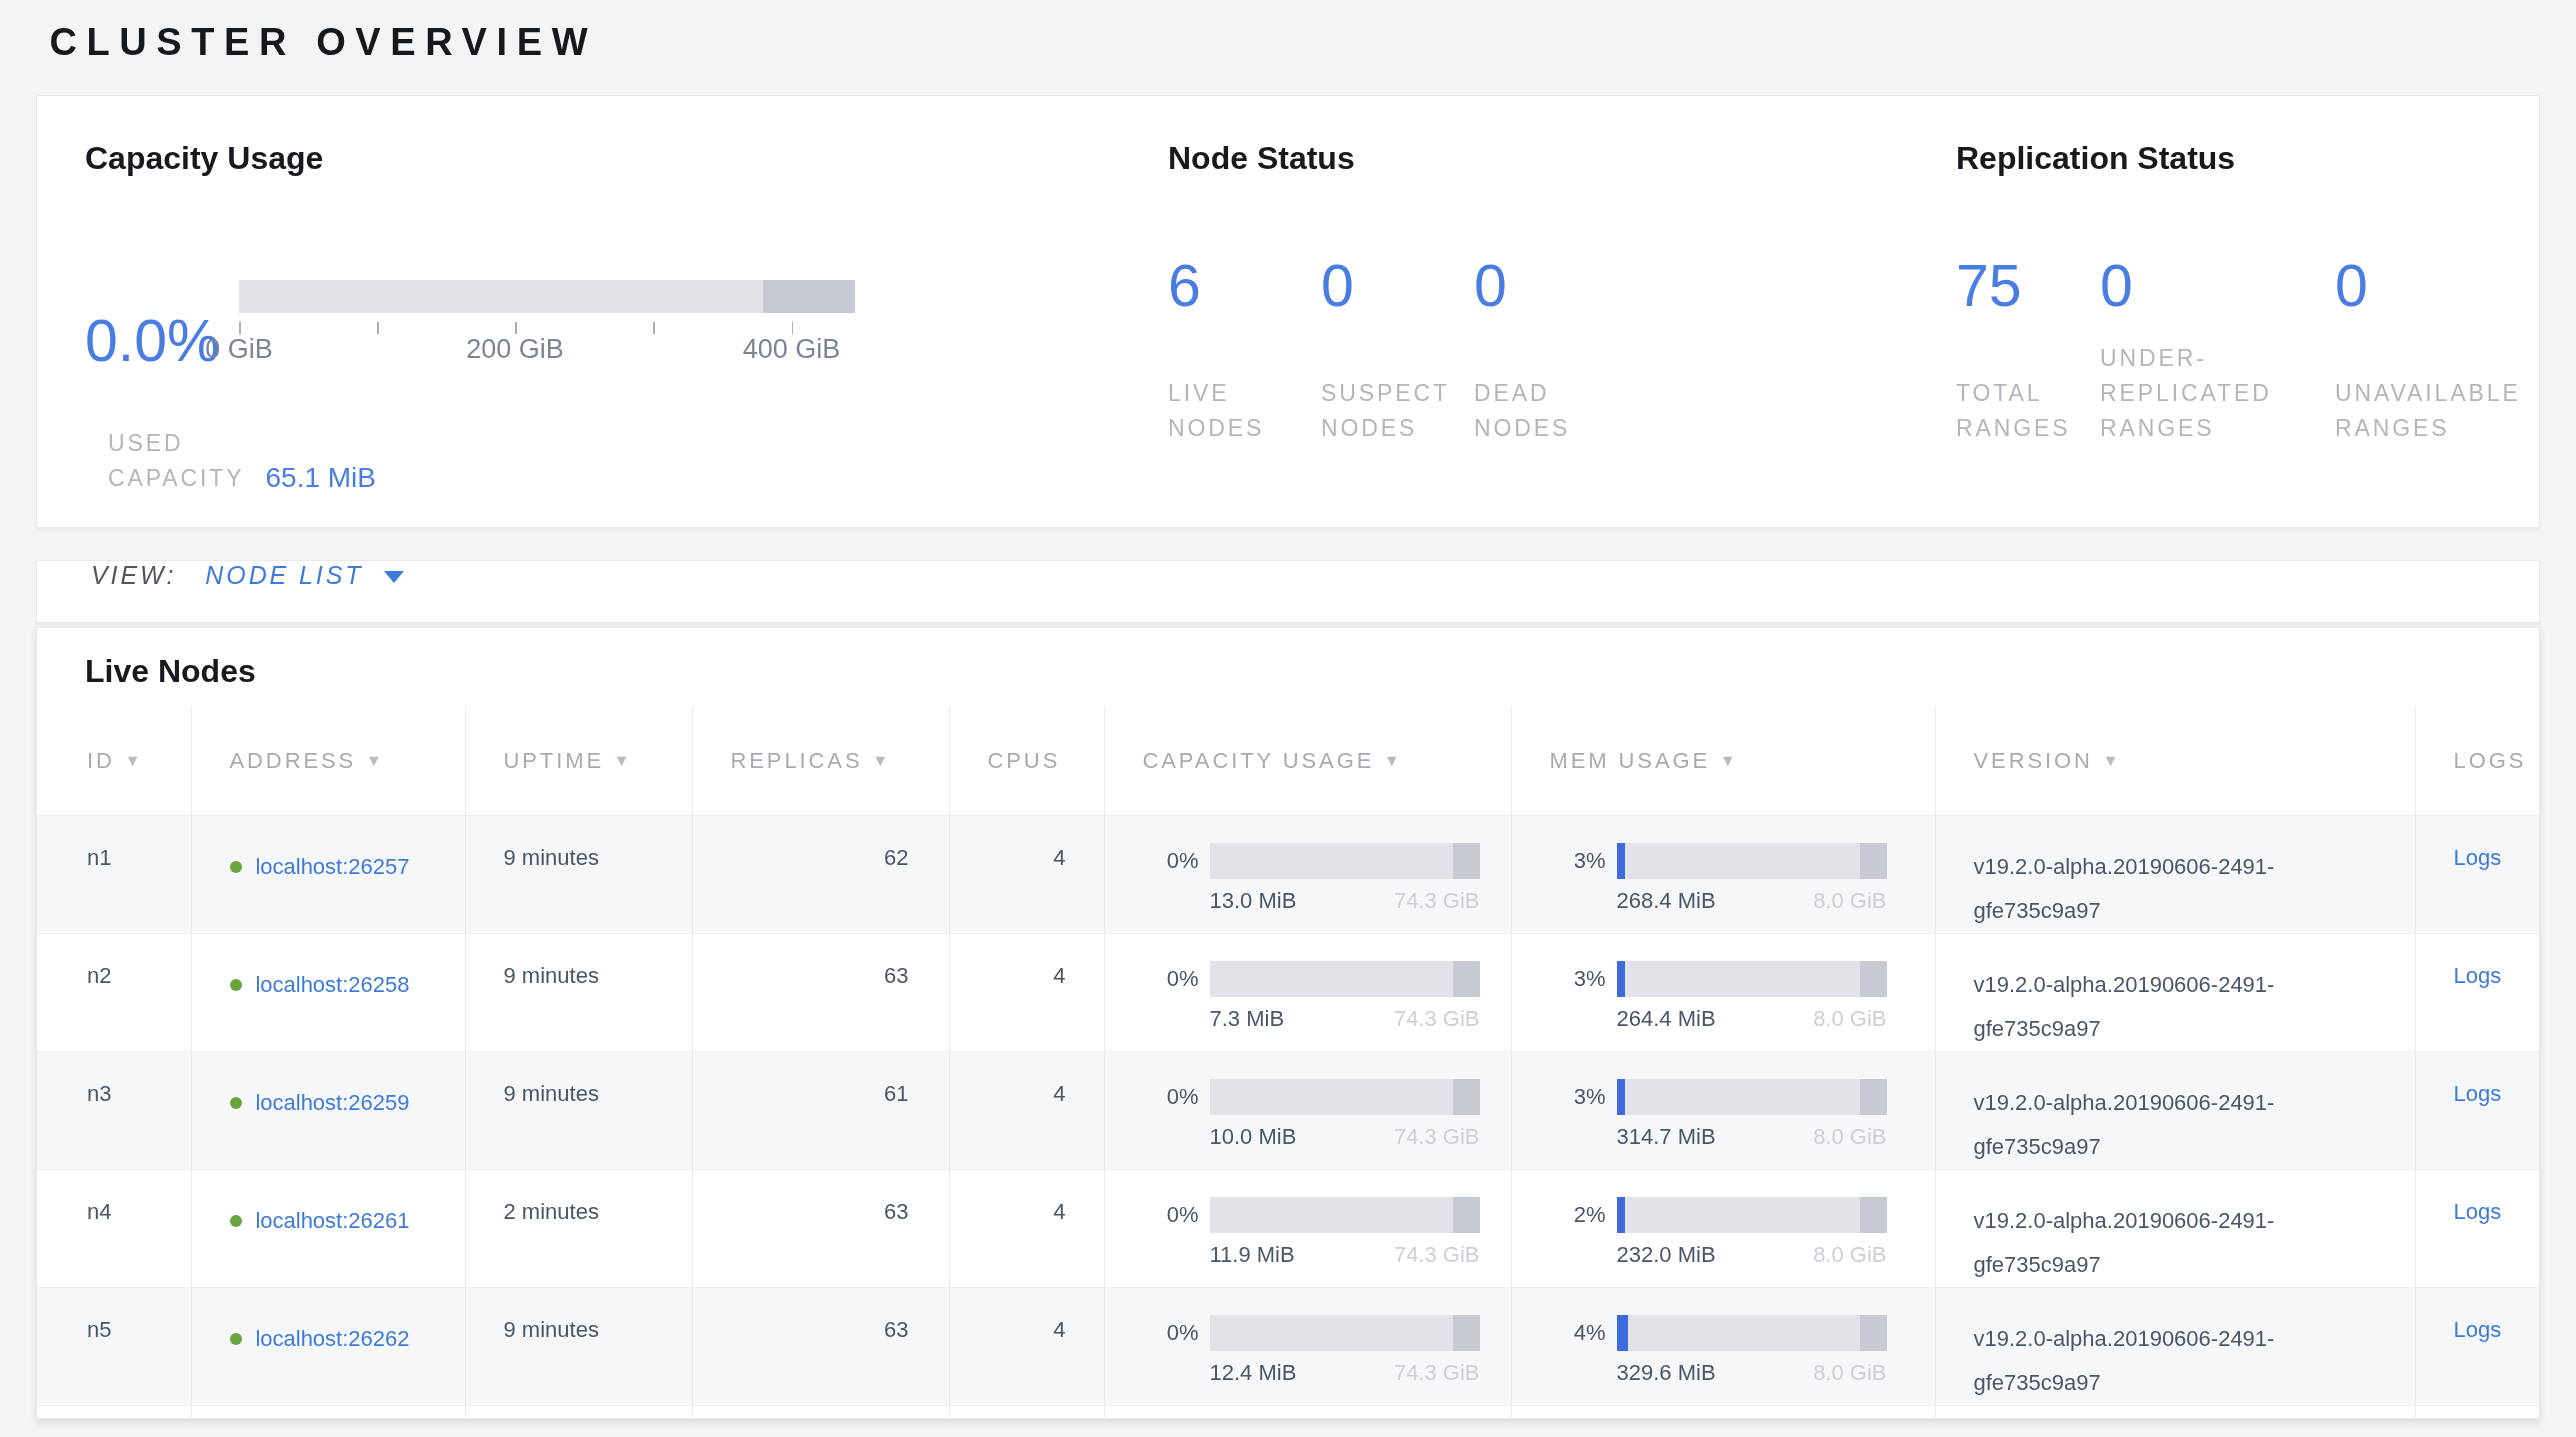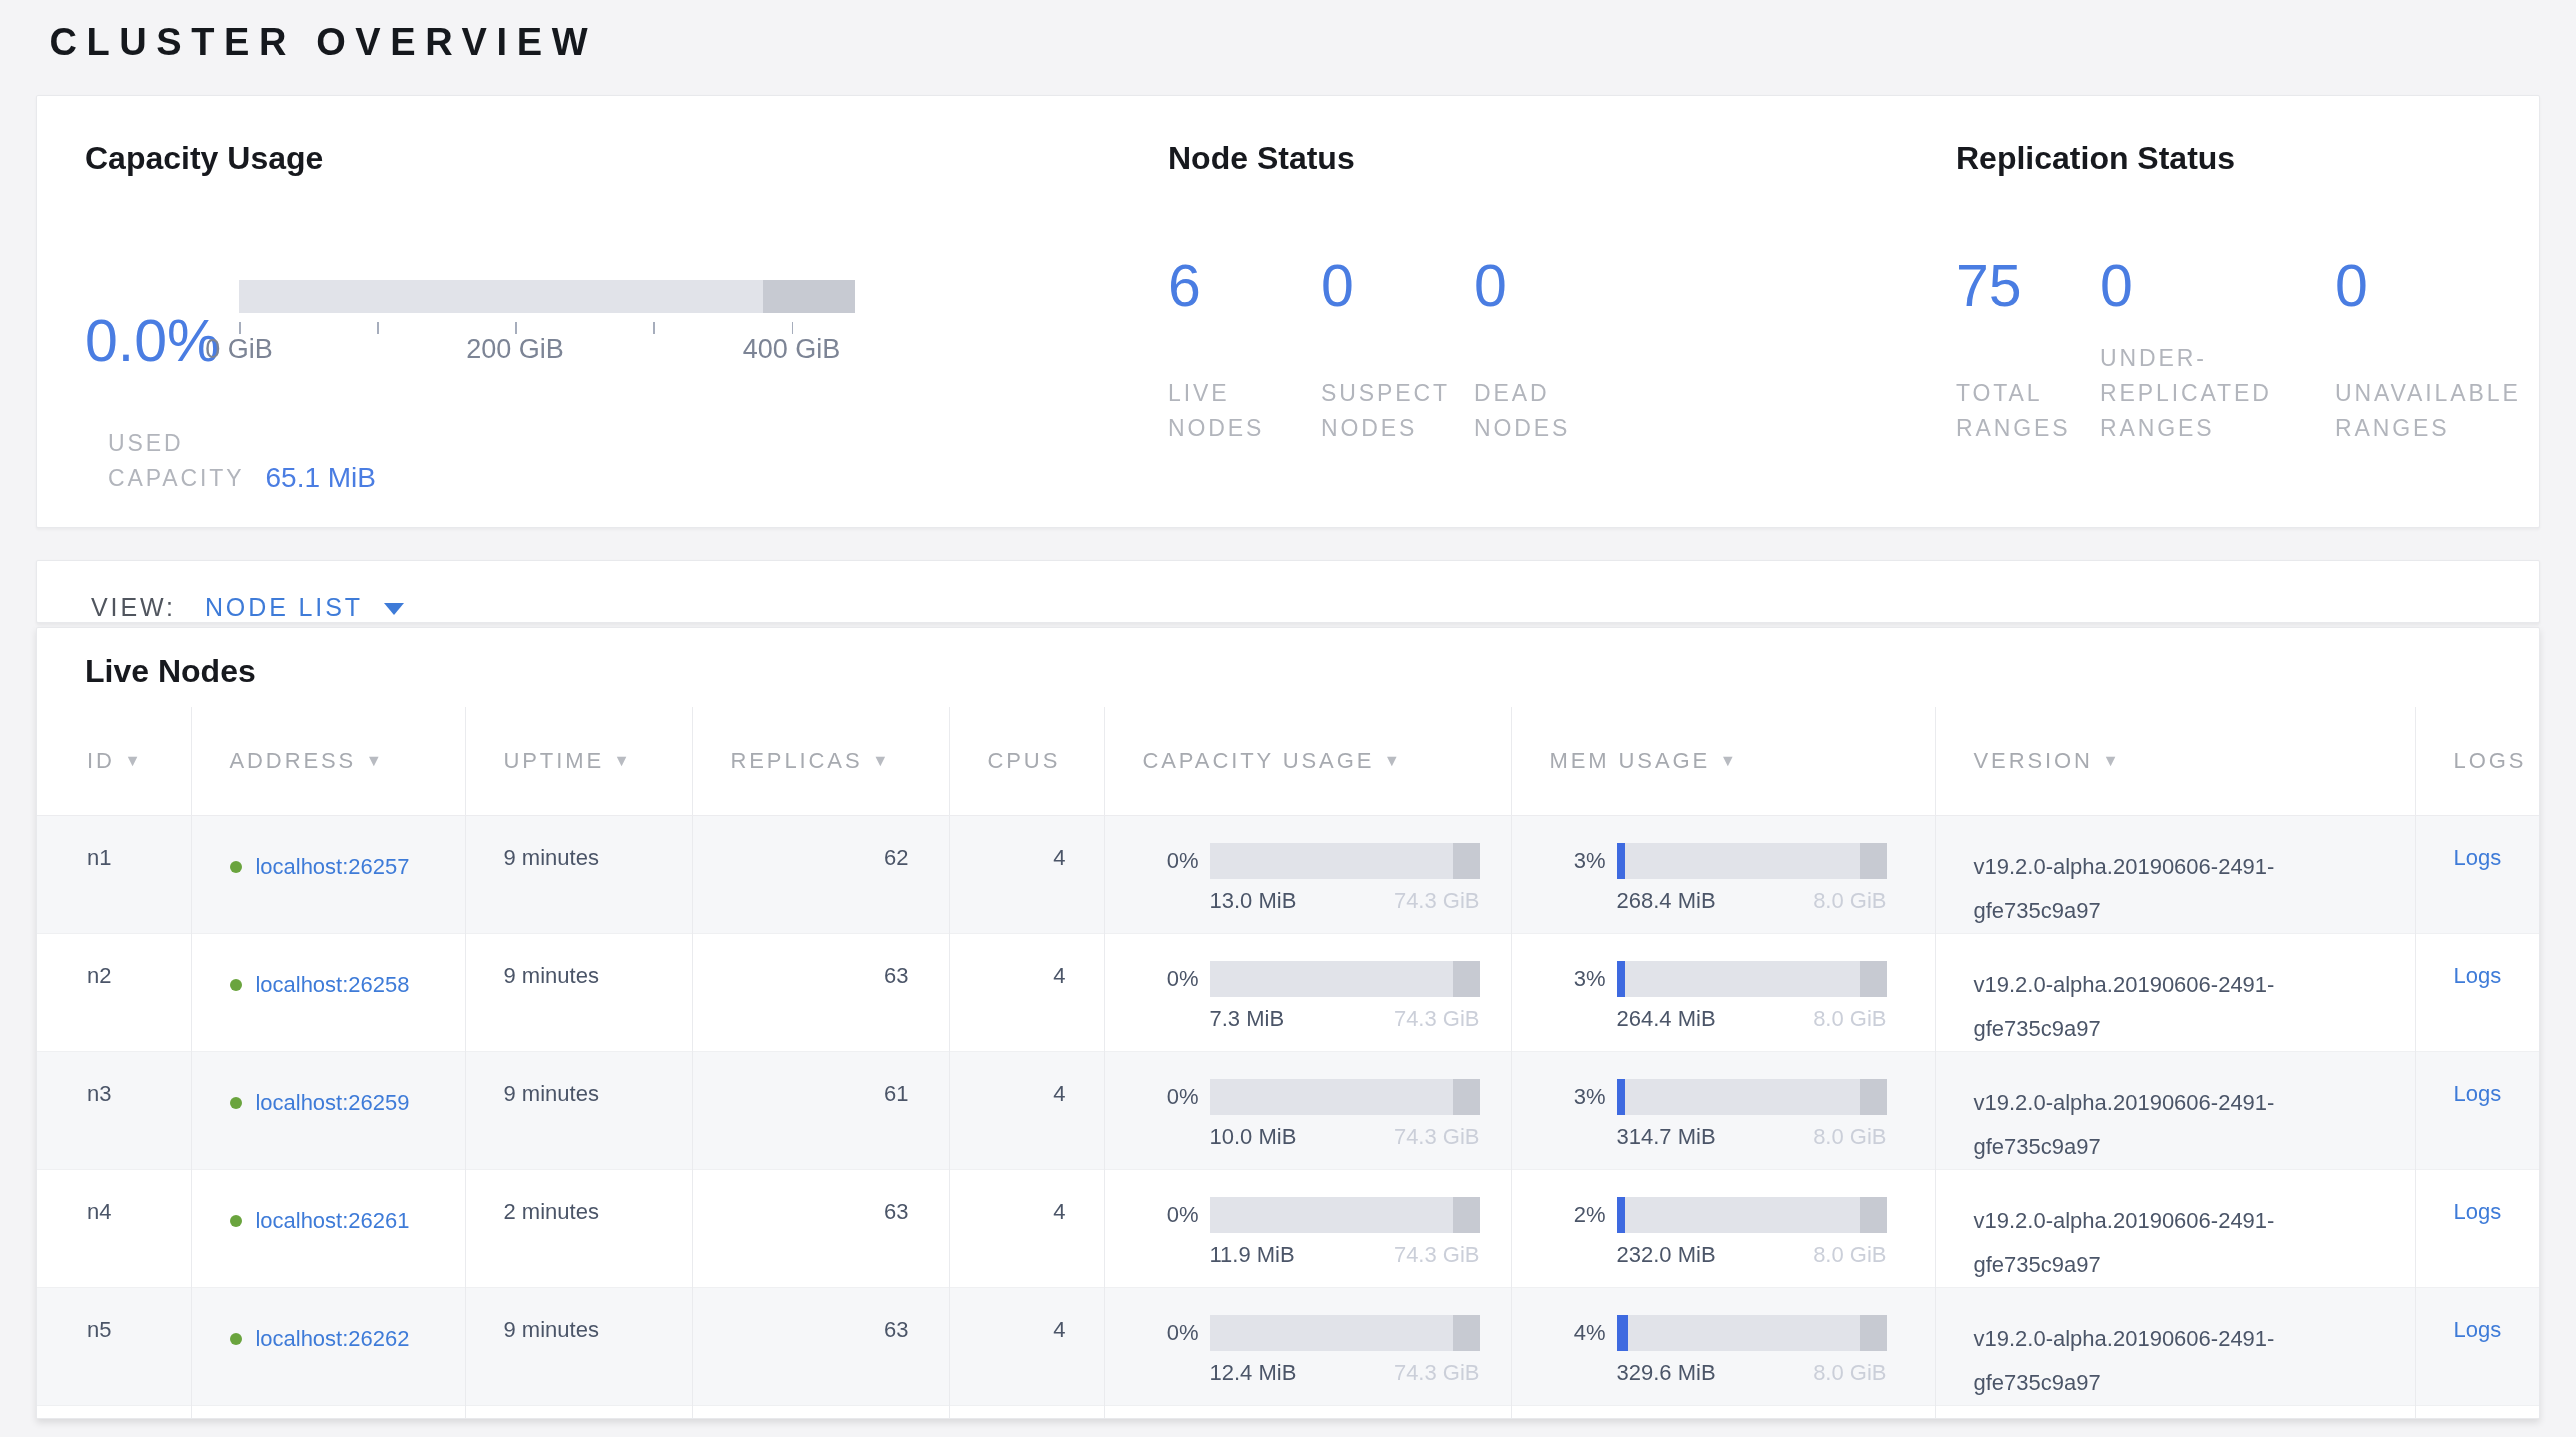--- a/index.html
+++ b/index.html
@@ -55,22 +55,22 @@
   }
   .stats-row{display:flex;margin-top:77px;height:192px}
   .stat{display:flex;flex-direction:column;justify-content:space-between}
   .stat-value{font-size:59px;line-height:65px;color:var(--accent)}
   .nodes .stat{min-width:153px}
   .repl .stat:nth-child(1){min-width:144px}
   .repl .stat:nth-child(2){min-width:235px}
 
   
   .view-bar{
-    margin-top:32px;height:63px;display:flex;align-items:flex-end;
-    padding-left:54px;box-shadow:0 1.9px 2.9px rgba(0,0,0,.05);
+    margin-top:32px;height:63px;display:flex;align-items:flex-start;
+    padding-left:54px;box-shadow:0 1.9px 2.9px rgba(0,0,0,.05);font-style:italic;
   }
   .view-label{font-size:25px;letter-spacing:2.9px;color:#50555e}
   .view-select{display:flex;align-items:center;margin-left:29px;cursor:pointer}
   .view-select .sel-text{font-size:25px;letter-spacing:2.9px;color:var(--link)}
   .caret{
     width:0;height:0;border-left:10.5px solid transparent;border-right:10.5px solid transparent;
     border-top:12.5px solid var(--link);display:inline-block;margin-left:21px;margin-top:2.9px;
   }
 
   

